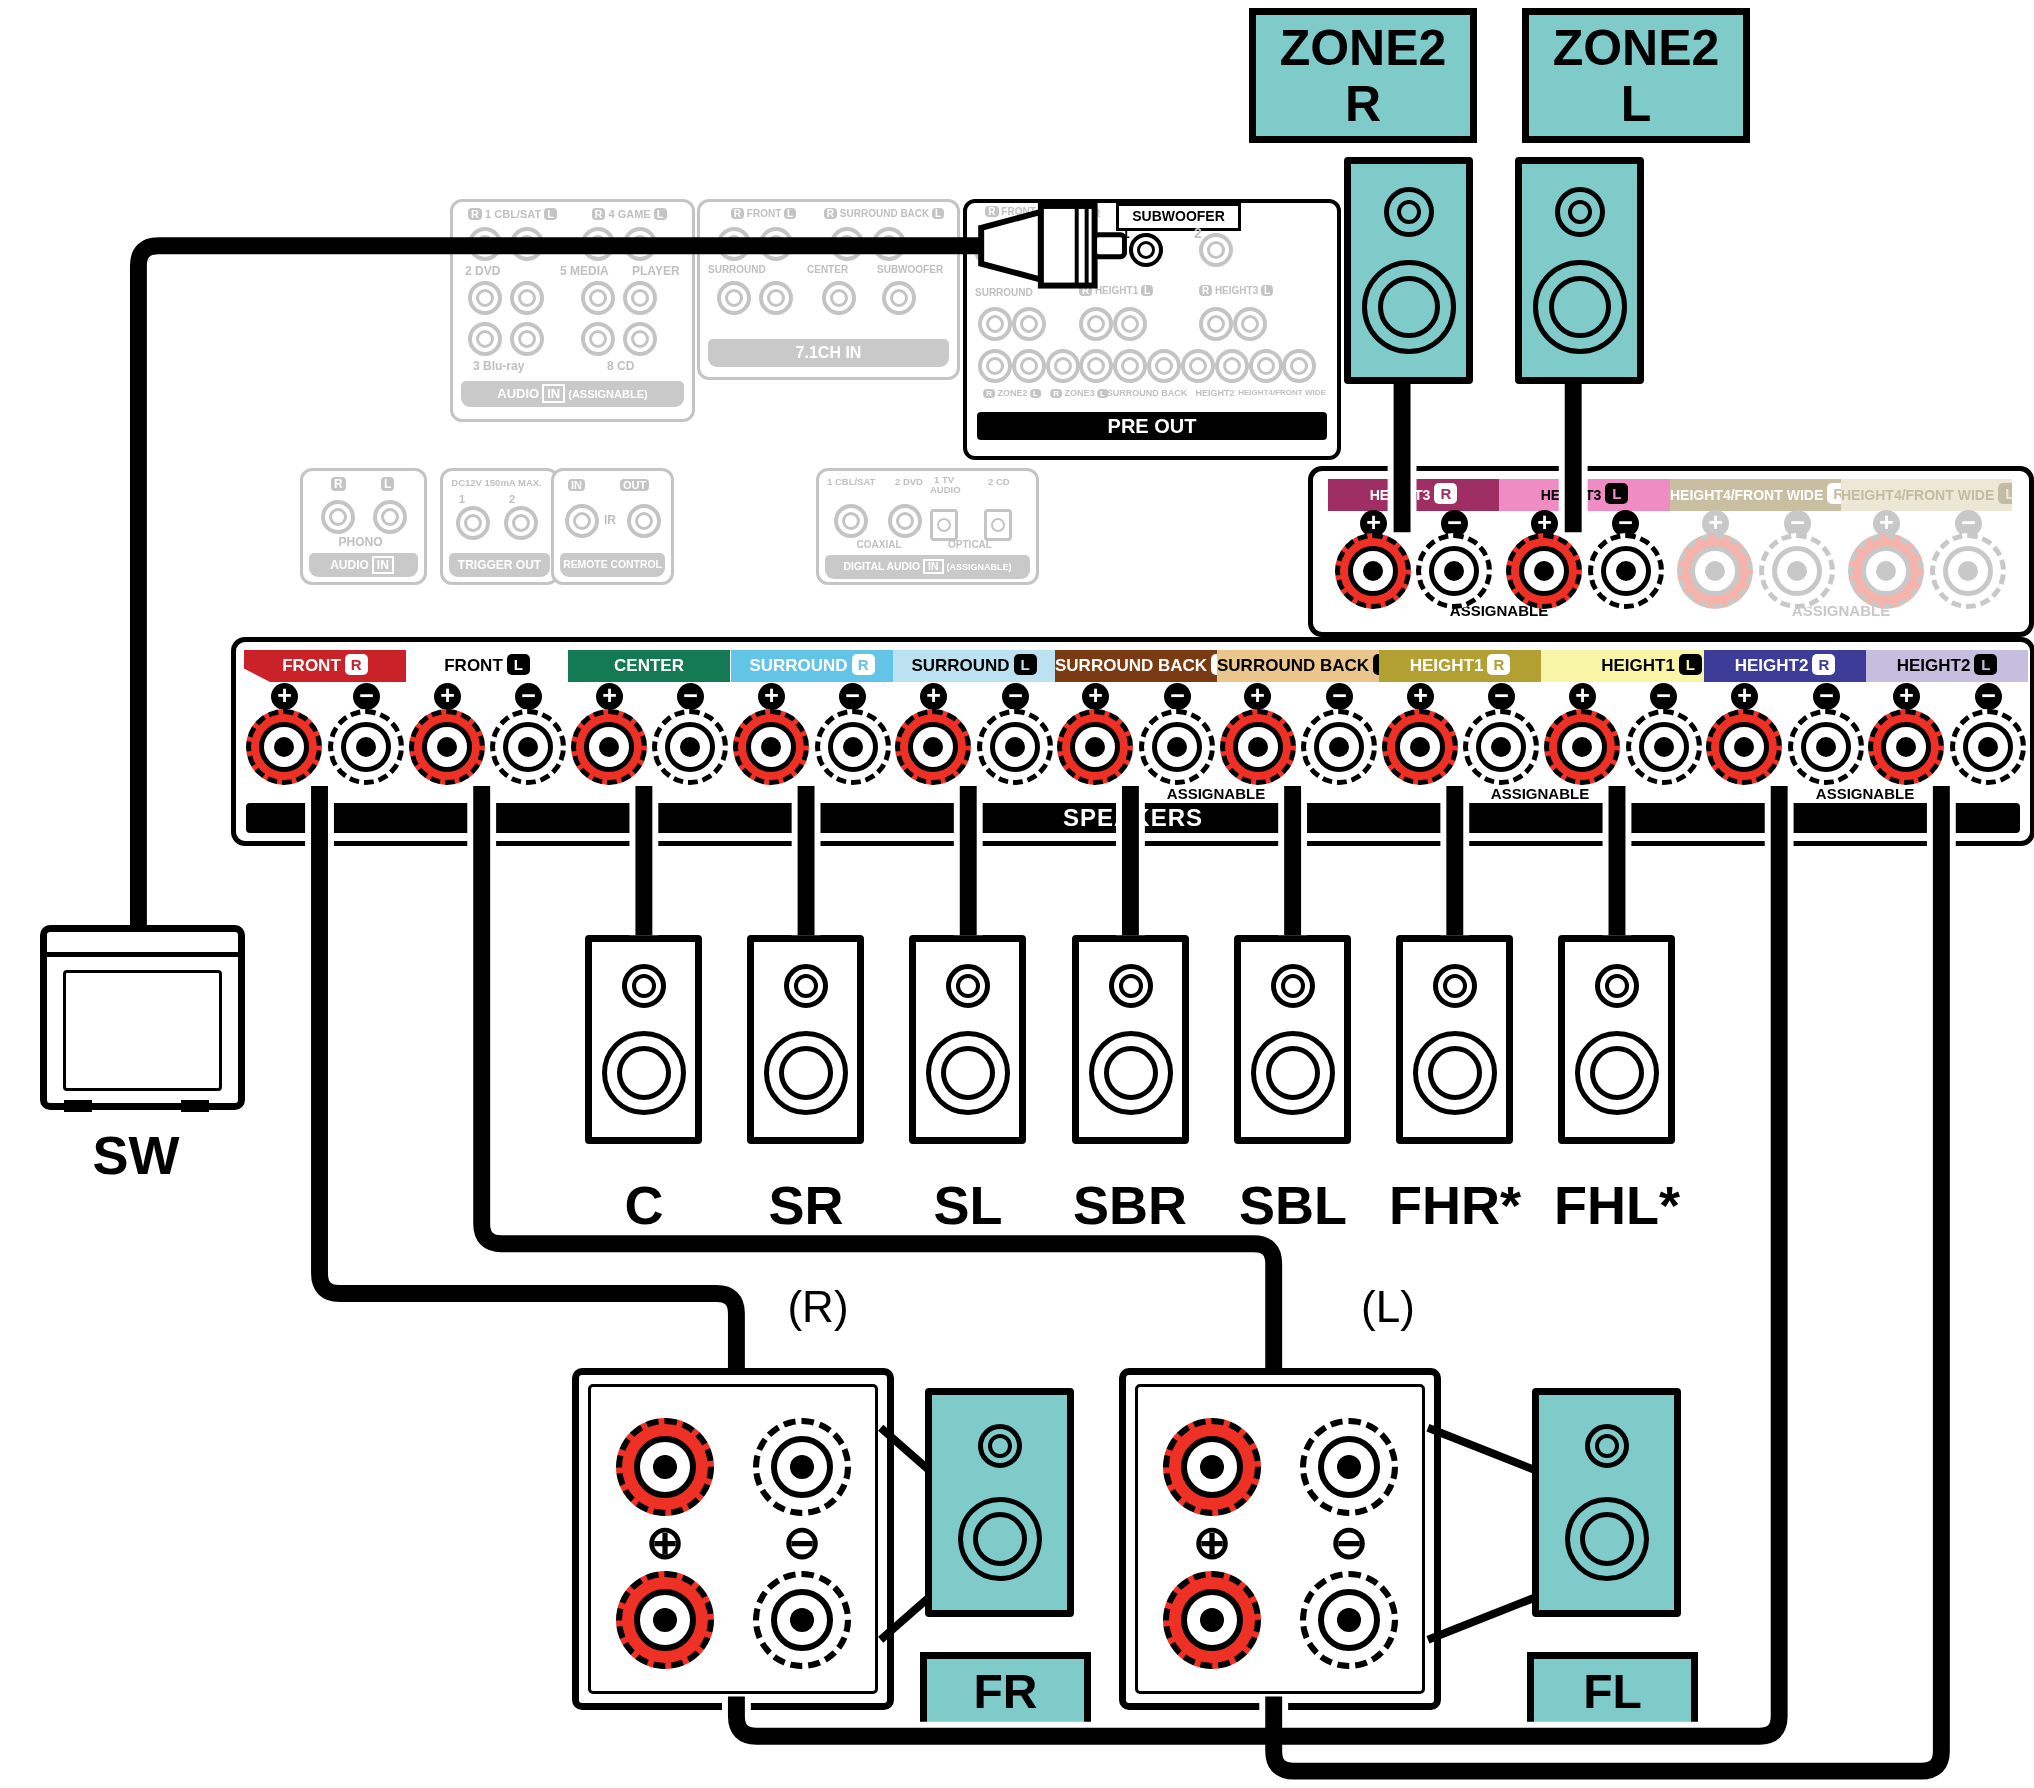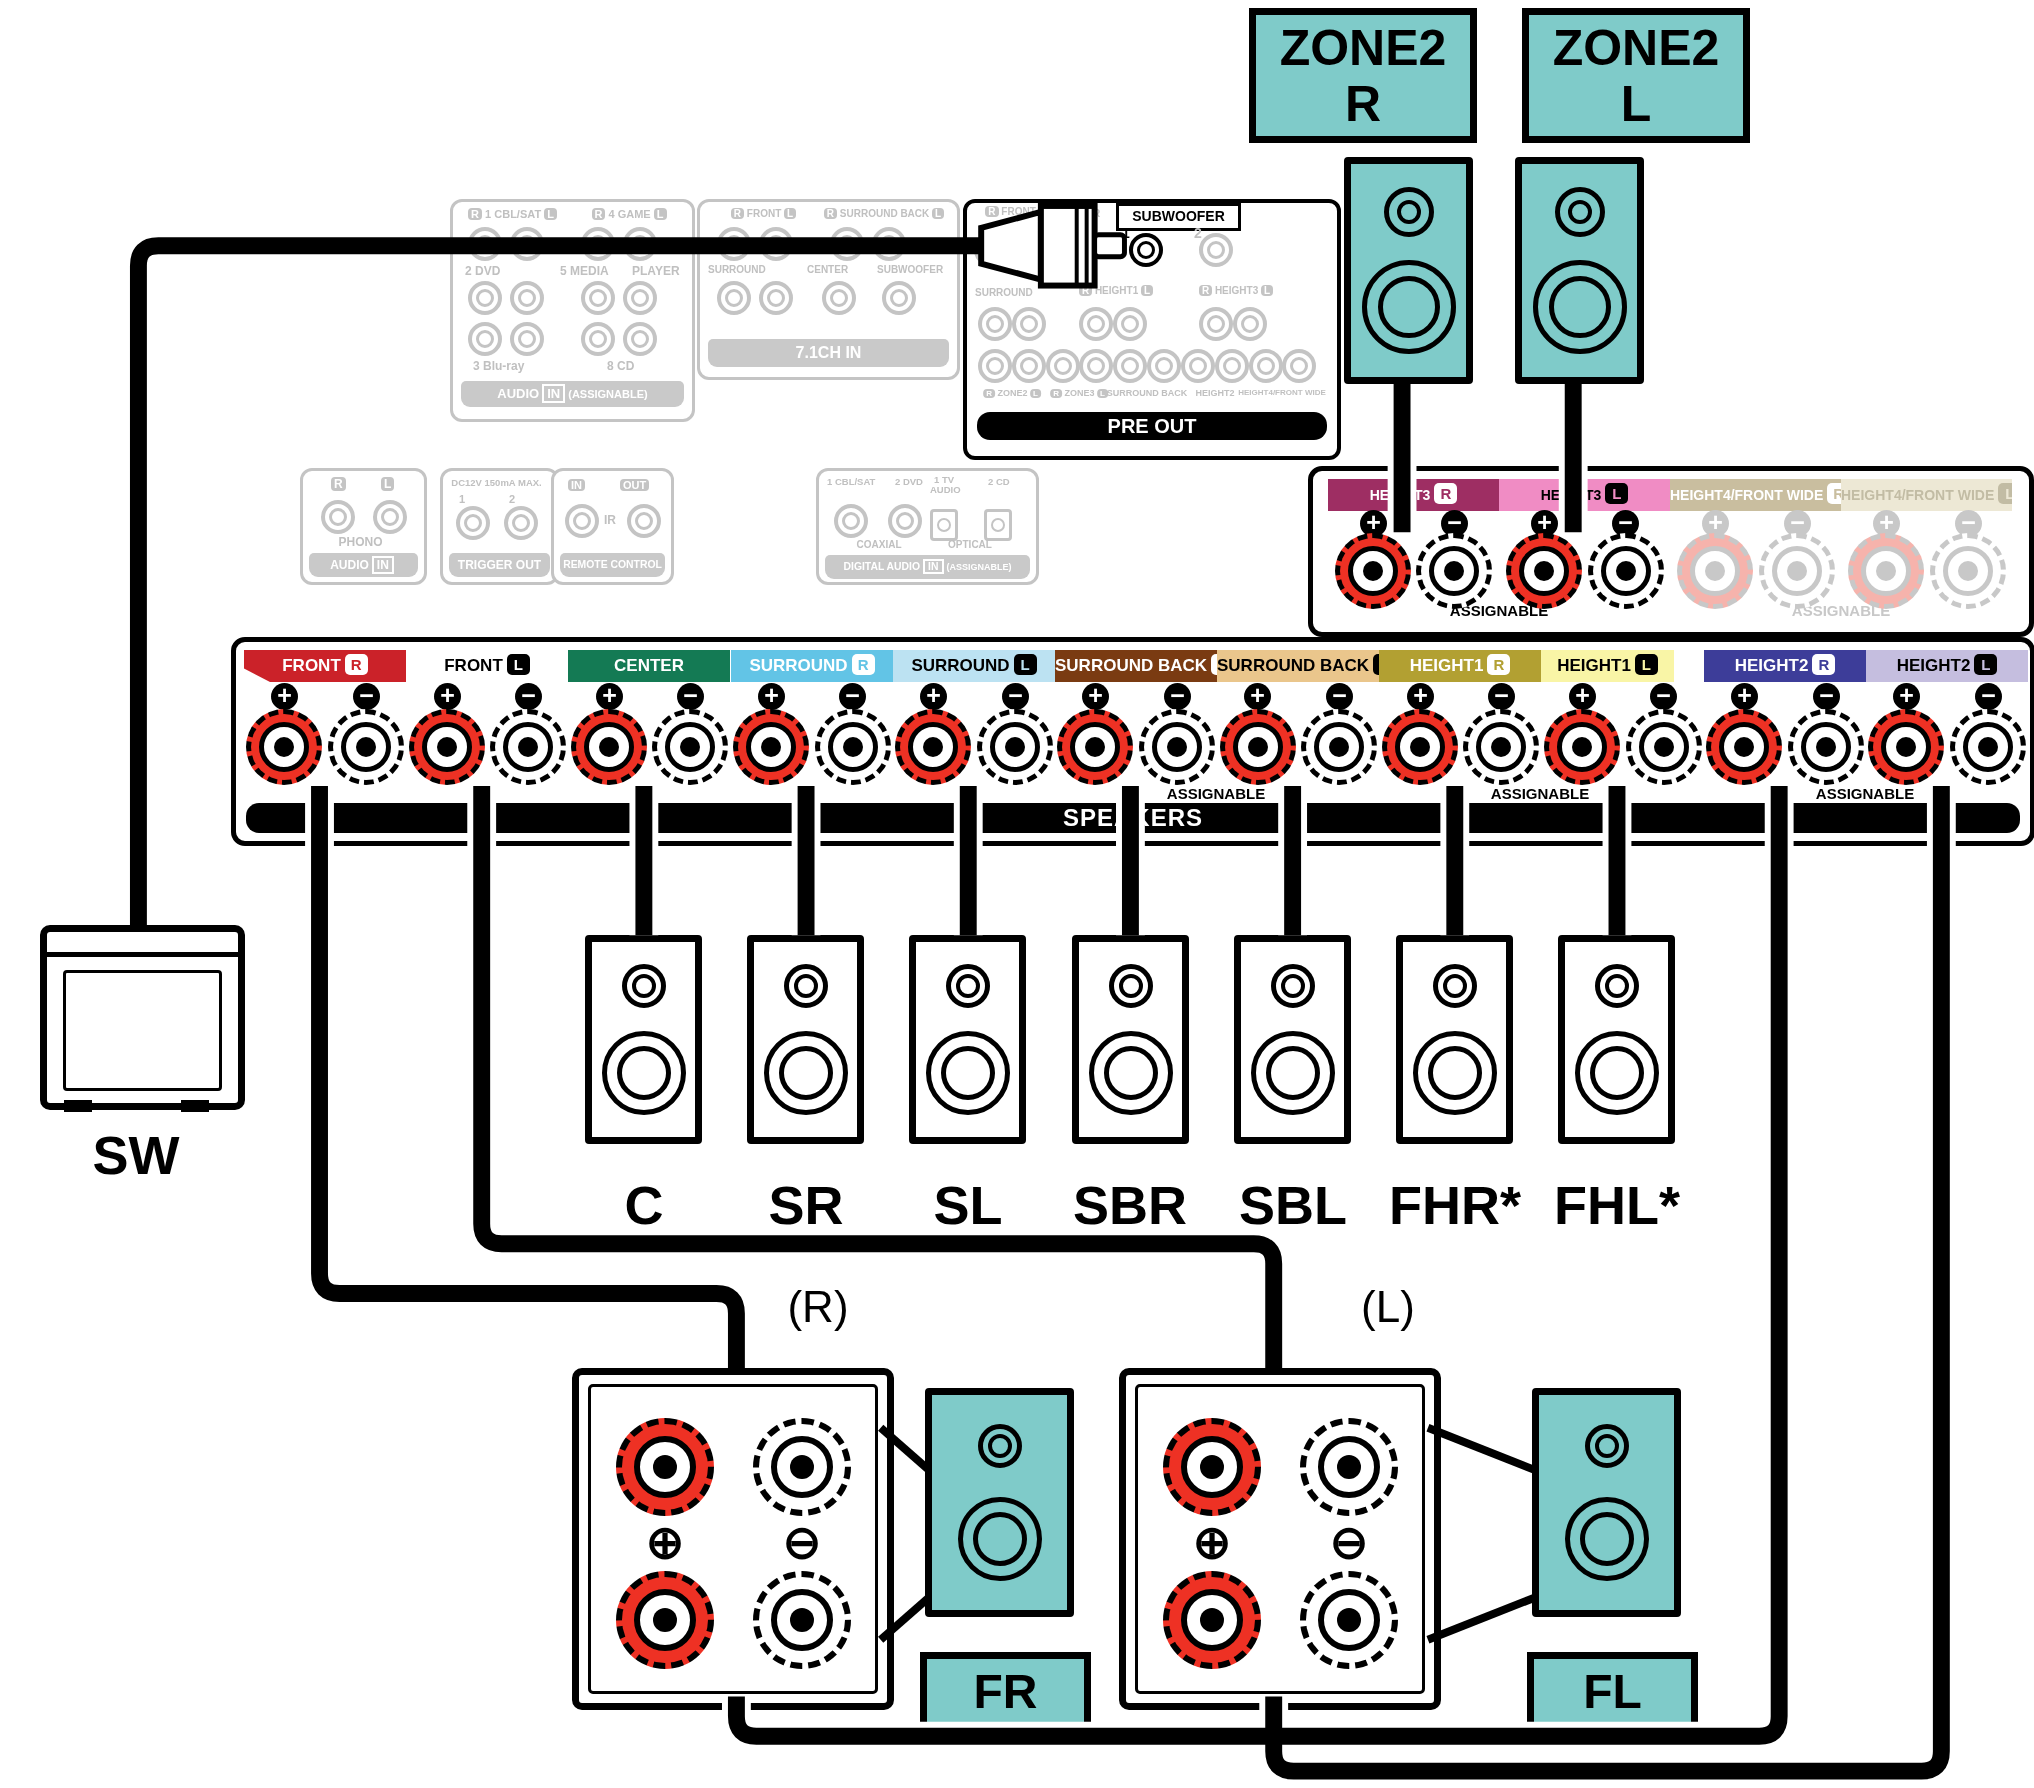--- a/index.html
+++ b/index.html
@@ -22,21 +22,21 @@
   
   .graybox{position:absolute;border:3px solid #C4C4C4;border-radius:12px;background:#fff;
            color:#C0C0C0;font-weight:bold;}
   .gtxt{position:absolute;color:#C0C0C0;font-weight:bold;white-space:nowrap;}
   .gbadge{display:inline-block;background:#C4C4C4;color:#fff;border-radius:4px;
           padding:0 3px;font-weight:bold;}
   .graybar{position:absolute;background:#C9C9C9;color:#fff;font-weight:bold;text-align:center;
            border-radius:5px 5px 9px 9px;}
   .inbox{border:2px solid #fff;padding:0 3px;margin:0 3px;}
   .blackbar{position:absolute;background:#000;color:#fff;font-weight:bold;text-align:center;
-            border-radius:13px;}
+            border-radius:4px;}
   .jack{position:absolute;width:26px;height:26px;border:4px solid #C4C4C4;border-radius:50%;
         display:flex;align-items:center;justify-content:center;background:#fff;}
   .jack i{display:block;width:12px;height:12px;border:3px solid #C4C4C4;border-radius:50%;}
   .jack.active{border-color:#000;} .jack.active i{border-color:#000;}
   .optical{position:absolute;width:22px;height:26px;border:3px solid #C4C4C4;border-radius:4px;
            display:flex;align-items:center;justify-content:center;}
   .optical i{display:block;width:10px;height:10px;border:2px solid #C4C4C4;border-radius:50%;}
   .db9{position:absolute;border:3px solid #C4C4C4;border-radius:10px;
        display:flex;flex-direction:column;align-items:center;justify-content:center;gap:3px;}
   .db9 .dr{display:flex;gap:5px;}
@@ -458,21 +458,21 @@
     <div class="assign" style="left:1629px;top:143px;">ASSIGNABLE</div>
     <div class="blackbar" style="left:10px;right:10px;top:161px;height:30px;line-height:30px;font-size:24px;letter-spacing:1px;">SPEAKERS</div>
   <div class="sp-label notch" style="left: 8px; width: 162px; background: rgb(203, 34, 41); color: rgb(255, 255, 255); font-size: 17px;"><span>FRONT</span><span class="lbadge" style="background: rgb(255, 255, 255); color: rgb(203, 34, 41);">R</span></div>
       <div class="sp-label" style="left: 170px; width: 162px; background: rgb(255, 255, 255); color: rgb(0, 0, 0); font-size: 17px;"><span>FRONT</span><span class="lbadge" style="background: rgb(0, 0, 0); color: rgb(255, 255, 255);">L</span></div>
       <div class="sp-label" style="left: 332px; width: 162px; background: rgb(20, 122, 84); color: rgb(255, 255, 255); font-size: 17px;"><span>CENTER</span></div>
       <div class="sp-label" style="left: 495px; width: 162px; background: rgb(98, 196, 230); color: rgb(255, 255, 255); font-size: 17px;"><span>SURROUND</span><span class="lbadge" style="background: rgb(255, 255, 255); color: rgb(98, 196, 230);">R</span></div>
       <div class="sp-label" style="left: 657px; width: 162px; background: rgb(188, 226, 242); color: rgb(0, 0, 0); font-size: 17px;"><span>SURROUND</span><span class="lbadge" style="background: rgb(0, 0, 0); color: rgb(188, 226, 242);">L</span></div>
       <div class="sp-label" style="left: 819px; width: 162px; background: rgb(122, 59, 18); color: rgb(255, 255, 255); font-size: 17px;"><span>SURROUND BACK</span><span class="lbadge" style="background: rgb(255, 255, 255); color: rgb(122, 59, 18);">R</span></div>
       <div class="sp-label" style="left: 981px; width: 162px; background: rgb(234, 198, 140); color: rgb(0, 0, 0); font-size: 17px;"><span>SURROUND BACK</span><span class="lbadge" style="background: rgb(0, 0, 0); color: rgb(234, 198, 140);">L</span></div>
       <div class="sp-label" style="left: 1143px; width: 162px; background: rgb(178, 160, 50); color: rgb(255, 255, 255); font-size: 17px;"><span>HEIGHT1</span><span class="lbadge" style="background: rgb(255, 255, 255); color: rgb(178, 160, 50);">R</span></div>
-      <div class="sp-label" style="left: 1305px; width: 133px; background: rgb(249, 245, 166); color: rgb(0, 0, 0); font-size: 17px;"><span>HEIGHT1</span><span class="lbadge" style="background: rgb(0, 0, 0); color: rgb(249, 245, 166);">L</span></div>
+      <div class="sp-label" style="left: 1305px; width: 133px; background: rgb(249, 245, 166); color: rgb(0, 0, 0); font-size: 17px; padding-left: 44px;"><span>HEIGHT1</span><span class="lbadge" style="background: rgb(0, 0, 0); color: rgb(249, 245, 166);">L</span></div>
       <div class="sp-label" style="left: 1468px; width: 162px; background: rgb(61, 61, 153); color: rgb(255, 255, 255); font-size: 17px;"><span>HEIGHT2</span><span class="lbadge" style="background: rgb(255, 255, 255); color: rgb(61, 61, 153);">R</span></div>
       <div class="sp-label" style="left: 1630px; width: 162px; background: rgb(197, 190, 223); color: rgb(0, 0, 0); font-size: 17px;"><span>HEIGHT2</span><span class="lbadge" style="background: rgb(0, 0, 0); color: rgb(197, 190, 223);">L</span></div>
       <span class="pm" style="left: 35px; top: 41px;">+</span>
       <div class="post plus" style="left: 10.4px; top: 67px;">
         <span class="ring">
           <span class="dot"></span>
         </span>
       </div>
       <span class="pm" style="left: 117px; top: 41px;">−</span>
       <div class="post minus" style="left: 92px; top: 67px;">

